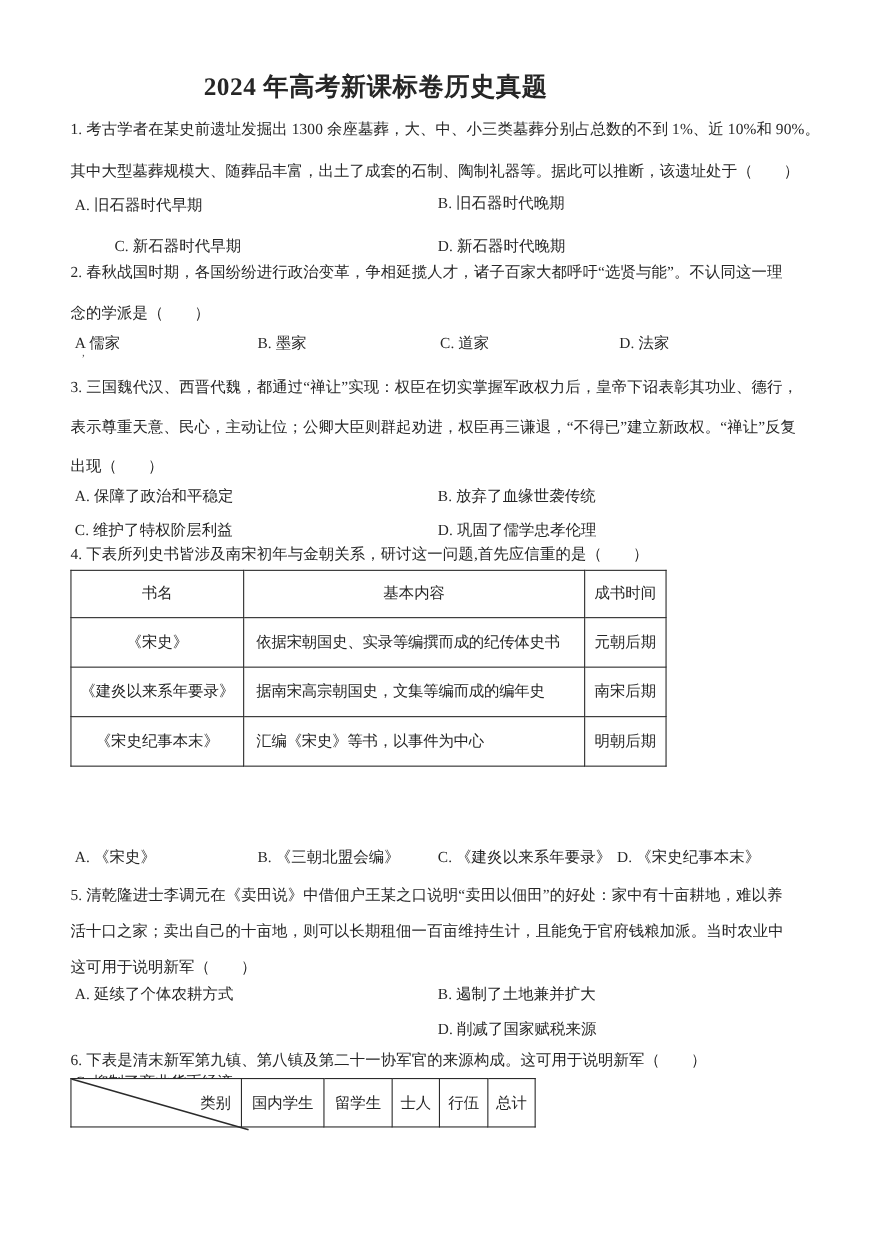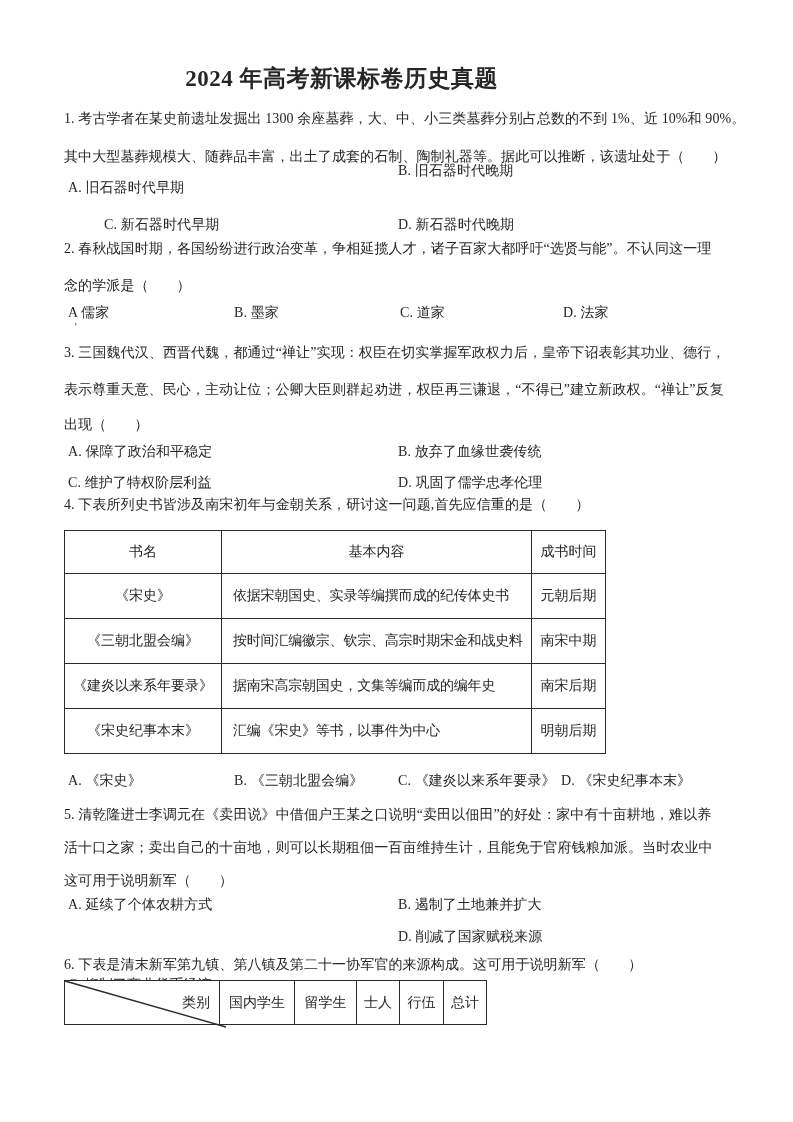--- a/index.html
+++ b/index.html
@@ -7,41 +7,41 @@
     position:relative; width:793px; height:1122px; margin:0 auto;
     background:#ffffff; overflow:hidden;
     font-family:"Liberation Serif","DejaVu Serif",serif;
     color:#262626;
   }
   .t { position:absolute; font-size:14px; line-height:17px; white-space:nowrap; letter-spacing:0.1px; }
   .title { left:0; top:66px; width:683px; text-align:center; font-size:23px; line-height:26px; font-weight:bold; letter-spacing:0.5px; }
   .artifact { font-size:10px; color:#4a4a4a; }
   table { position:absolute; border-collapse:collapse; table-layout:fixed; background:#fff; }
   td { border:1.5px solid #2b2b2b; font-size:14px; color:#262626; text-align:center; padding:0; overflow:hidden; }
-  .tbl-books { left:64px; top:530px; width:541px;font-family:Liberation Mono, monospace; }
+  .tbl-books { left:64px; top:518px; width:541px;font-family:Liberation Mono, monospace; }
   .tbl-books td.hdr { height:42px; }
   .tbl-books td.bdy { height:44px; }
   .tbl-books td.content { text-align:left; padding-left:11px; letter-spacing:-0.2px; }
   .tbl-army { left:64px; top:980px; width:422px; }
   .tbl-army td { height:43px; }
   .corner-cell { position:relative; overflow:visible; }
   .corner-cell svg { position:absolute; left:0; top:0; overflow:visible; }
   .corner-label { position:absolute; right:9px; top:50%; transform:translateY(-50%); }
 </style>
 </head>
 <body>
 
 <div class="page">
 
   <div class="t title">2024 年高考新课标卷历史真题</div>
 
   <div class="t" style="left:64px; top:110px;">1. 考古学者在某史前遗址发掘出 1300 余座墓葬，大、中、小三类墓葬分别占总数的不到 1%、近 10%和 90%。</div>
   <div class="t" style="left:64px; top:148px;">其中大型墓葬规模大、随葬品丰富，出土了成套的石制、陶制礼器等。据此可以推断，该遗址处于（　　）</div>
   <div class="t" style="left:68px;  top:179px;">A. 旧石器时代早期</div>
-  <div class="t" style="left:398px; top:162px;text-align:right;">B. 旧石器时代晚期</div>
+  <div class="t" style="left:398px; top:177px;text-align:right;">B. 旧石器时代晚期</div>
   <div class="t" style="left:68px;  top:216px;margin-left:36px;">C. 新石器时代早期</div>
   <div class="t" style="left:398px; top:216px;">D. 新石器时代晚期</div>
 
   <div class="t" style="left:64px; top:240px;">2. 春秋战国时期，各国纷纷进行政治变革，争相延揽人才，诸子百家大都呼吁“选贤与能”。不认同这一理</div>
   <div class="t" style="left:64px; top:277px;">念的学派是（　　）</div>
   <div class="t" style="left:68px;  top:304px;">A  儒家</div>
   <div class="t" style="left:234px; top:304px;">B. 墨家</div>
   <div class="t" style="left:400px; top:304px;">C. 道家</div>
   <div class="t" style="left:563px; top:304px;">D. 法家</div>
   <div class="t artifact" style="left:74px; top:318px;">’</div>
@@ -65,25 +65,20 @@
     <tbody>
         <tr>
       <td class="hdr">书名</td>
       <td class="hdr">基本内容</td>
       <td class="hdr">成书时间</td>
     </tr>
     <tr>
       <td class="bdy">《宋史》</td>
       <td class="bdy content">依据宋朝国史、实录等编撰而成的纪传体史书</td>
       <td class="bdy">元朝后期</td>
-    </tr>
-    <tr>
-      <td class="bdy">《三朝北盟会编》</td>
-      <td class="bdy content">按时间汇编徽宗、钦宗、高宗时期宋金和战史料</td>
-      <td class="bdy">南宋中期</td>
     </tr>
     <tr>
       <td class="bdy">《建炎以来系年要录》</td>
       <td class="bdy content">据南宋高宗朝国史，文集等编而成的编年史</td>
       <td class="bdy">南宋后期</td>
     </tr>
     <tr>
       <td class="bdy">《宋史纪事本末》</td>
       <td class="bdy content">汇编《宋史》等书，以事件为中心</td>
       <td class="bdy">明朝后期</td>

